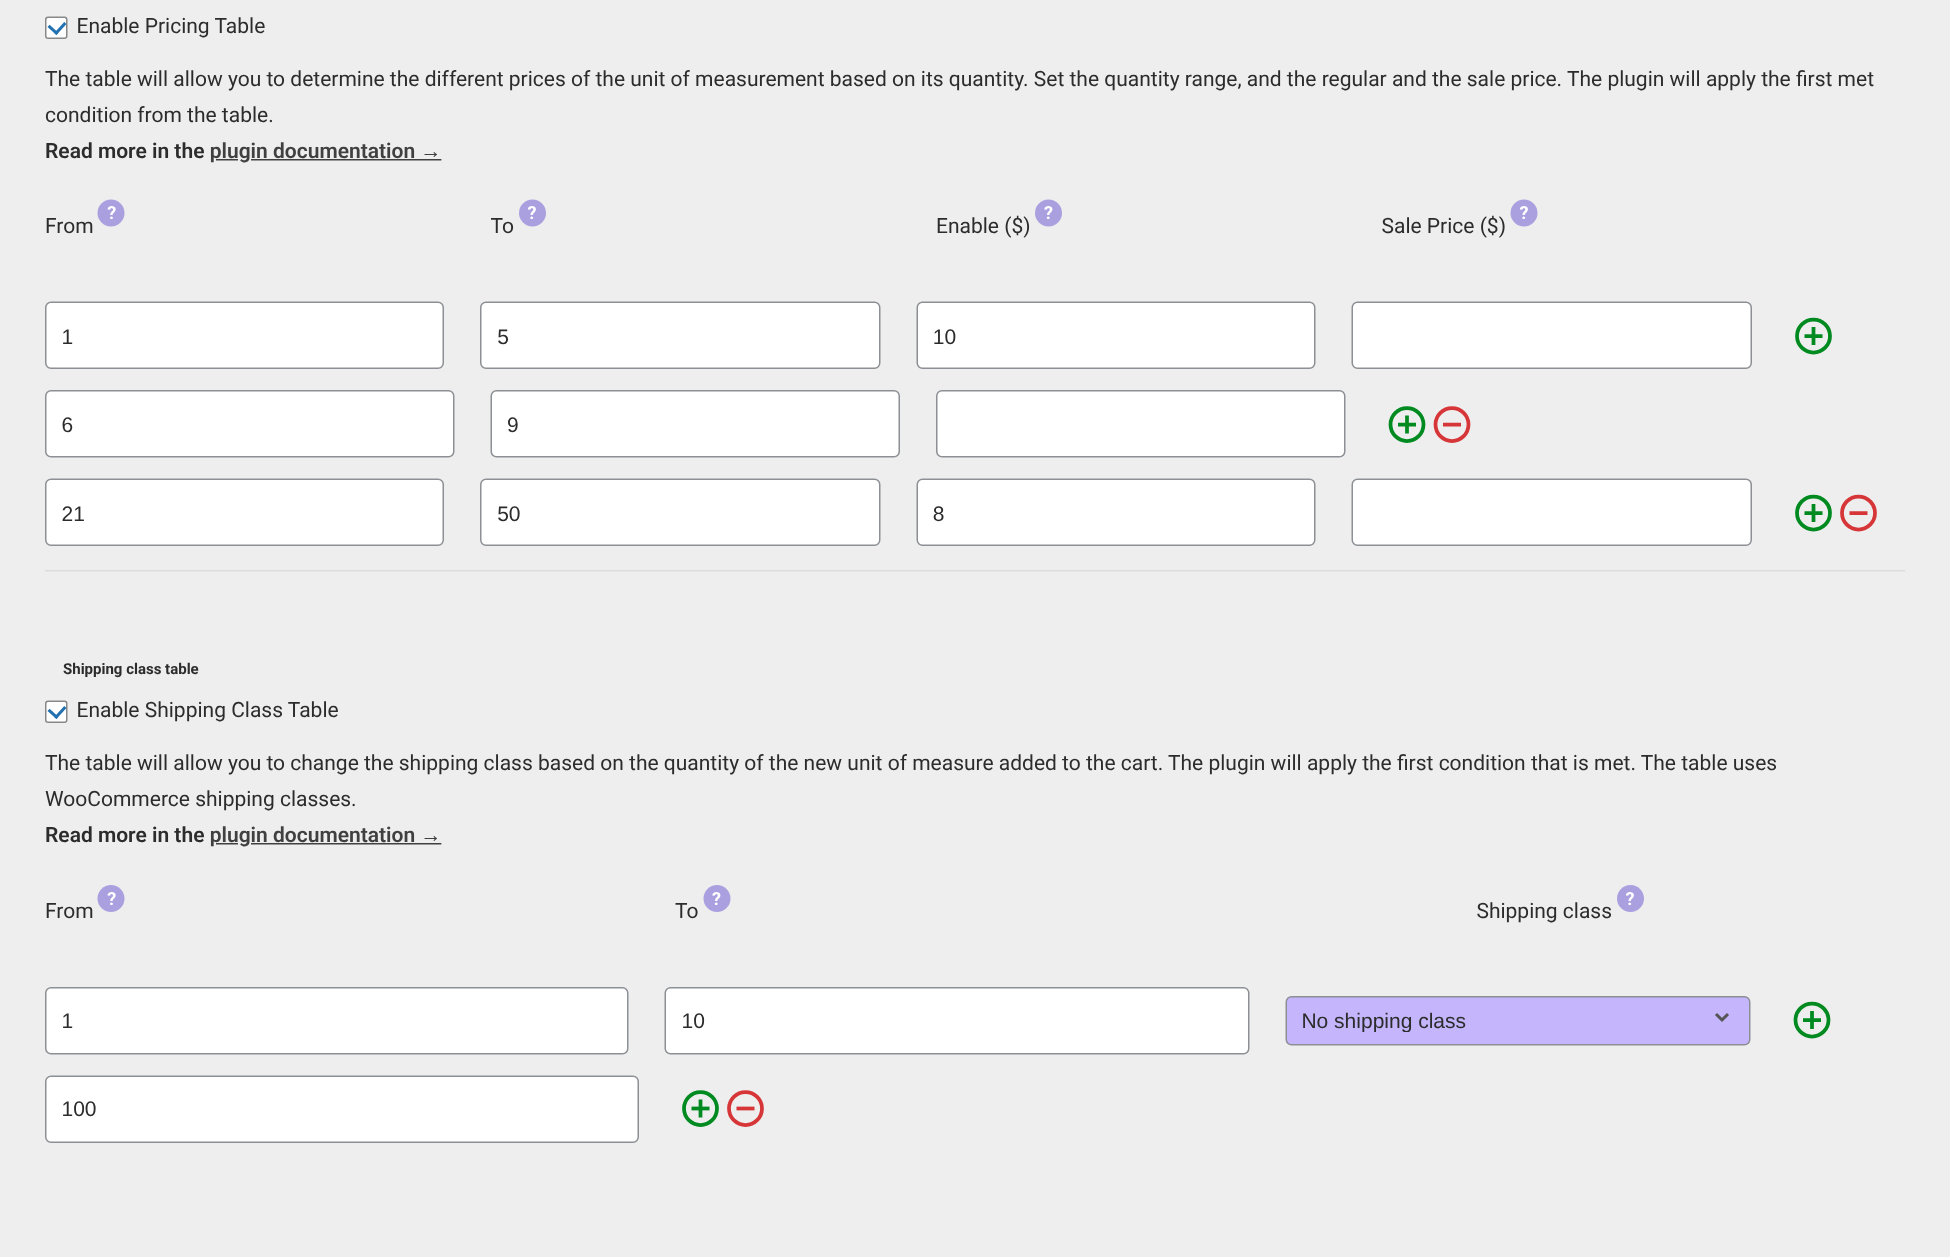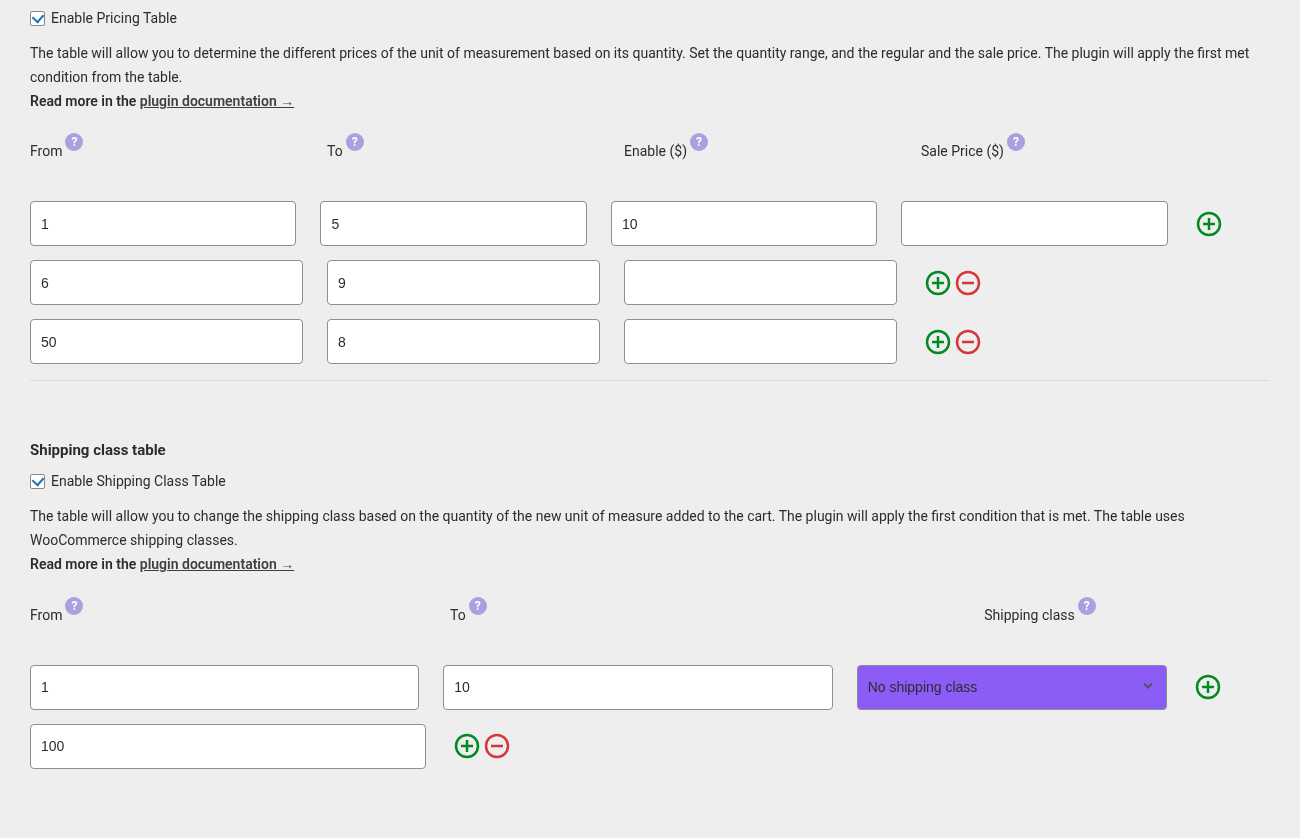--- a/index.html
+++ b/index.html
@@ -44,23 +44,23 @@
     margin: 0 0 24px 0;
     line-height: 1.7;
     color: #2c2c2c;
   }
   .desc strong { font-weight: 600; }
   .desc a {
     color: #404040;
     text-decoration: underline;
   }
   .section-title {
-    font-size: 15px;
+    font-size: 10px;
     font-weight: 700;
-    margin: 40px 0 14px 0;
+    margin: 40px 0 14px 12px;
     padding-top: 20px;
   }
   .hr { border-top: 1px solid #dcdcdc; margin-top: 16px; }
   .pricing-headers {
     display: flex;
     align-items: center;
     margin-top: 30px;
     margin-bottom: 40px;
   }
   .pricing-headers .col-from { width: 297px; }
@@ -141,25 +141,25 @@
     font-size: 14px;
     color: #2c2c2c;
     outline: none;
   }
   .select-wrap {
     position: relative;
     width: 100%;
   }
   .select-wrap select {
     width: 100%;
-    height: 45px;
+    height: 33px;
     padding: 0 34px 0 10px;
     border: 1px solid #8c8f94;
     border-radius: 4px;
-    background: #8b5cf6;
+    background: #c4b5fd;
     font-size: 14px;
     color: #2c2c2c;
     appearance: none;
     outline: none;
   }
   .select-chevron {
     position: absolute;
     right: 12px;
     top: 50%;
     transform: translateY(-50%);
@@ -240,20 +240,21 @@
         </button>
         <button class="round-btn">
           <svg width="26" height="26" viewBox="0 0 26 26">
             <circle cx="13" cy="13" r="11" fill="none" stroke="#d63638" stroke-width="2.5"></circle>
             <line x1="7" y1="13" x2="19" y2="13" stroke="#d63638" stroke-width="2.5"></line>
           </svg>
         </button>
       </div>
     </div>
     <div class="data-row">
+      <div class="cell-from"><input type="text" value="21" style=""></div>
       <div class="cell-to"><input type="text" value="50" style=""></div>
       <div class="cell-price"><input type="text" value="8" style=""></div>
       <div class="cell-sale"><input type="text" value="" style=""></div>
       <div class="actions">
         <button class="round-btn">
           <svg width="26" height="26" viewBox="0 0 26 26">
             <circle cx="13" cy="13" r="11" fill="none" stroke="#008a20" stroke-width="2.5"></circle>
             <line x1="13" y1="7" x2="13" y2="19" stroke="#008a20" stroke-width="2.5"></line>
             <line x1="7" y1="13" x2="19" y2="13" stroke="#008a20" stroke-width="2.5"></line>
           </svg>

